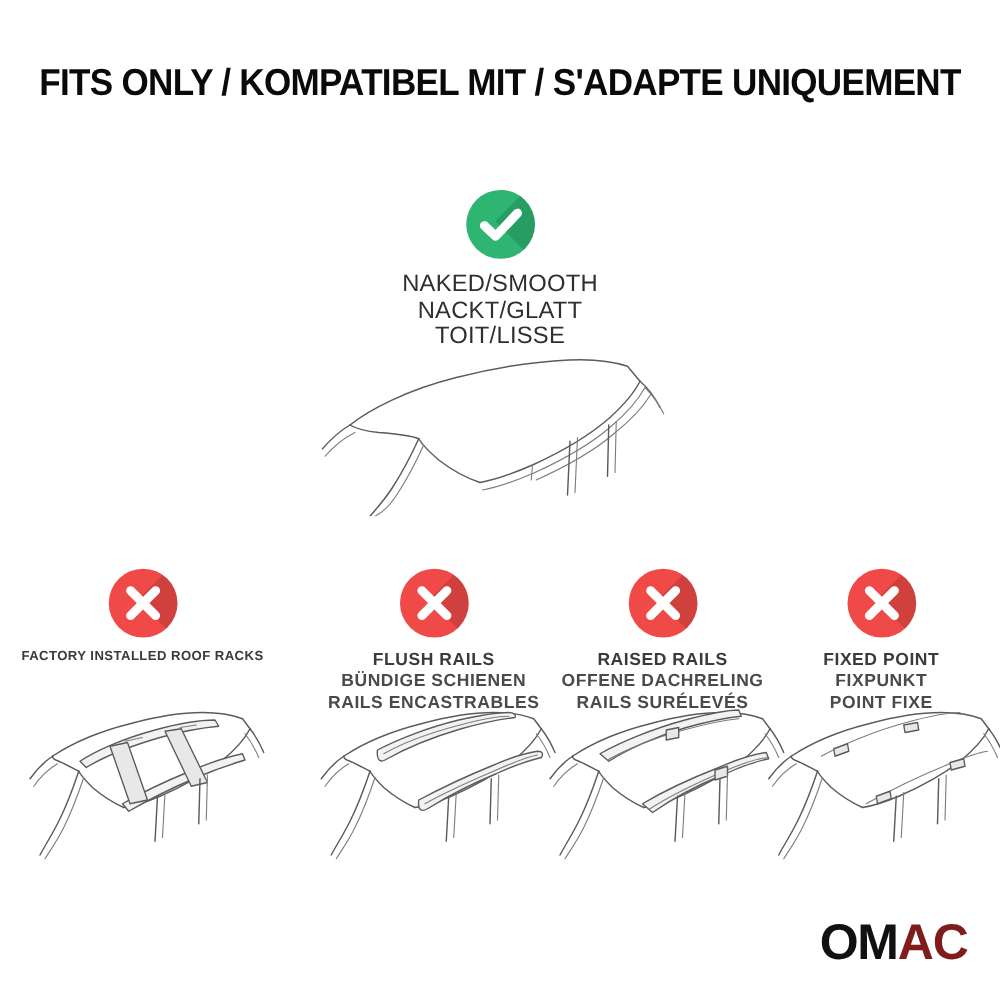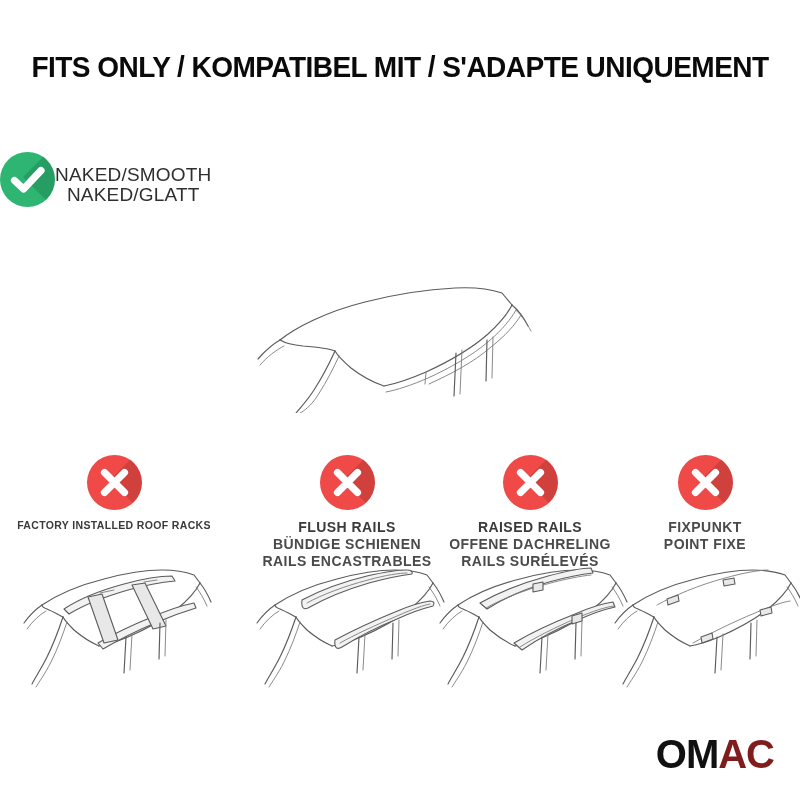--- a/index.html
+++ b/index.html
@@ -24,21 +24,21 @@
     letter-spacing:-0.6px;
     color:#0a0a0a;
     transform:scaleX(0.935);
     white-space:nowrap;
   }
 
   
   .hero{
     position:absolute;
     left:0;right:0;top:152px;
-    display:flex;flex-direction:row;align-items:center;
+    display:flex;flex-direction:column;align-items:center;
   }
   .badge{
     width:55px;height:55px;border-radius:50%;
     position:relative;overflow:hidden;
     display:block;
   }
   .badge.ok{background:#2fb572;}
   .badge.no{background:#ef4a47;}
   .badge .shadow{
     position:absolute;
@@ -140,21 +140,22 @@
 
     <div class="badge ok">
       <div class="shadow"></div>
       <svg viewBox="0 0 55 55" aria-hidden="true">
         <path d="M14.5 28.5 L23.5 37 L41 18.5" fill="none" stroke="#ffffff" stroke-width="7.2" stroke-linecap="round" stroke-linejoin="round"></path>
       </svg>
     </div>
 
     <div class="hero-labels">
       <div>NAKED/SMOOTH</div>
-      <div>NAKED/GLATT</div>
+      <div>NACKT/GLATT</div>
+      <div>TOIT/LISSE</div>
     </div>
   </div>
 
   <div class="hero-art">
     <svg viewBox="0 0 320 135" aria-hidden="true">
 
       <path class="art-line" d="M40 62 C55 50 85 34 125 24 C160 15 195 11 215 10
                                 C235 9 250 11 262 15 L272 27"></path>
       <path class="art-line" d="M272 27 C268 35 260 45 248 56 C232 70 208 84 186 94
                                 C170 101 155 106 144 108"></path>
@@ -329,20 +330,21 @@
     </div>
 
     <div class="cell c3" style="left:618px;width:174px;">
       <div class="badge no">
         <div class="shadow"></div>
         <svg viewBox="0 0 55 55" aria-hidden="true">
           <path d="M17.5 17.5 L37.5 37.5 M37.5 17.5 L17.5 37.5" fill="none" stroke="#ffffff" stroke-width="7.2" stroke-linecap="round"></path>
         </svg>
       </div>
       <div class="labels">
+        <div class="l1">FIXED POINT</div>
         <div class="ln">FIXPUNKT</div>
         <div class="ln">POINT FIXE</div>
       </div>
       <div class="cell-art">
         <svg viewBox="0 0 200 135" aria-hidden="true">
           <path class="art-line" d="M28 52 C40 44 62 33 90 26 C112 20 134 17 148 17
                                     C162 17 172 19 180 22 L186 30"></path>
           <path class="art-line" d="M186 30 C182 38 174 47 163 56 C149 67 130 77 114 84
                                     C102 89 92 92 85 93"></path>
           <path class="art-line" d="M85 93 C76 89 67 83 60 77 C55 72 51 68 49 64"></path>

